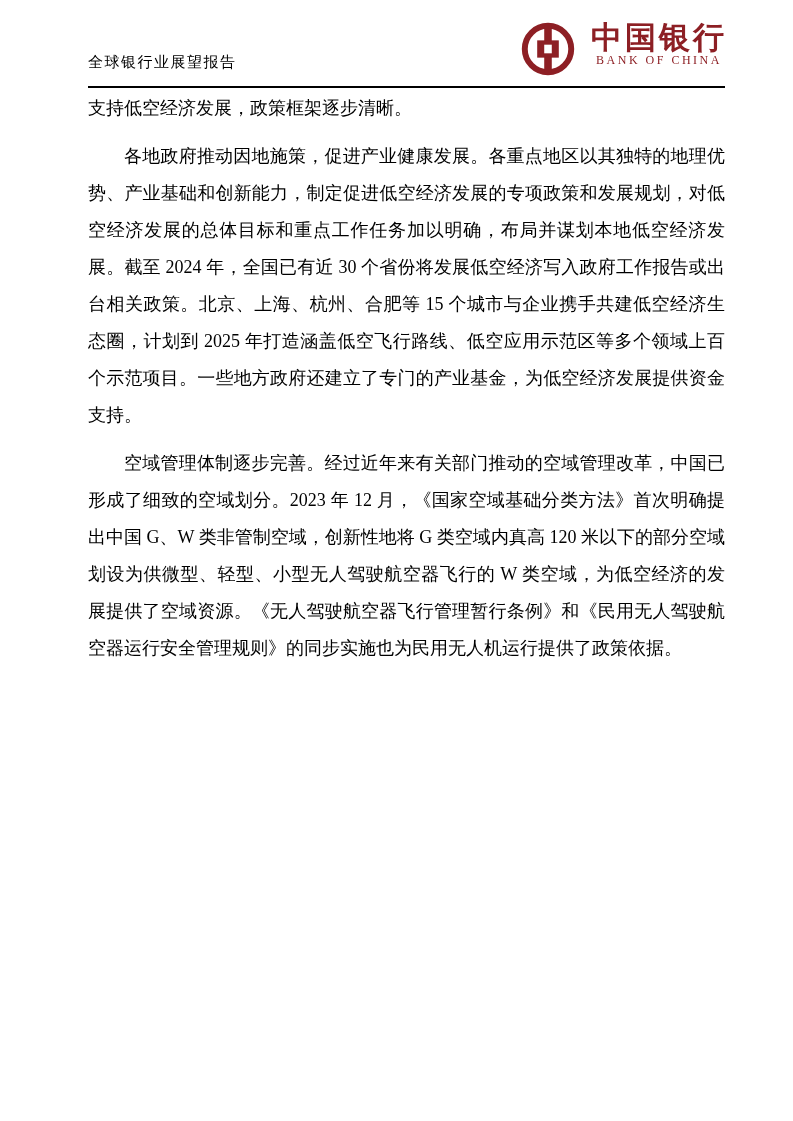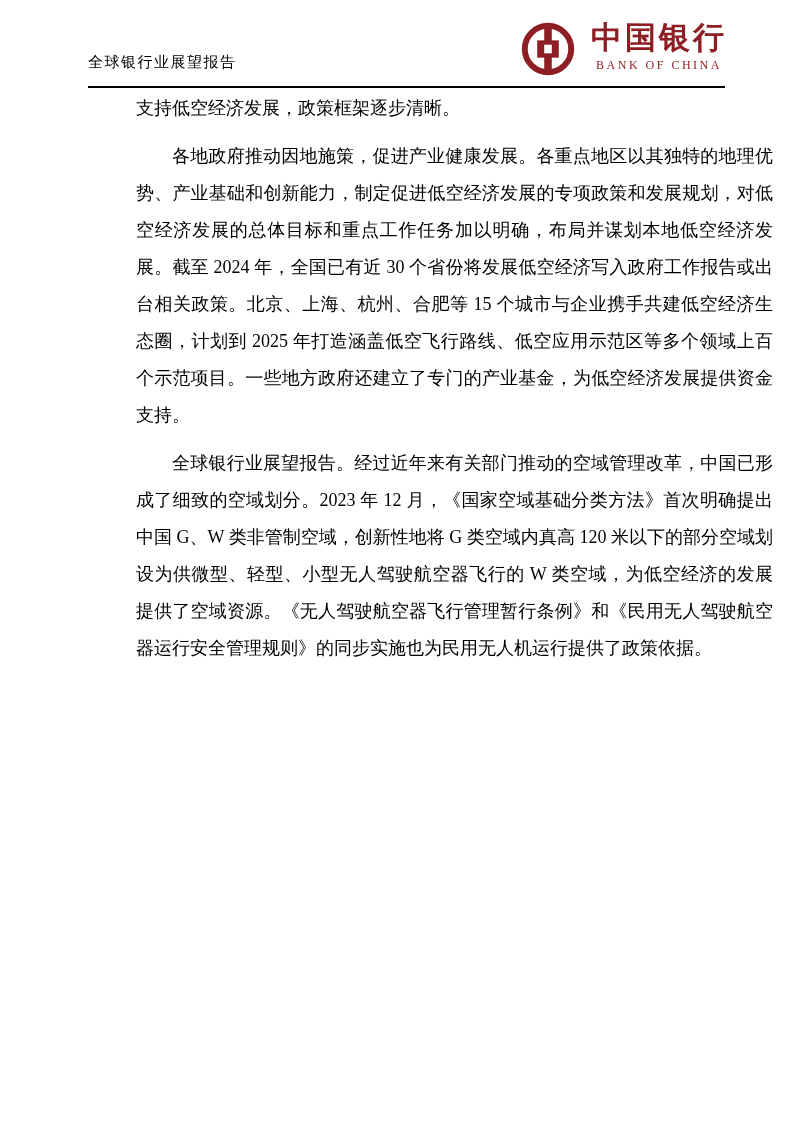--- a/index.html
+++ b/index.html
@@ -6,25 +6,25 @@
   body{background:#ffffff;font-family:"Liberation Serif","DejaVu Serif",serif;}
   .page{position:relative;width:793px;height:844px;background:#ffffff;overflow:hidden;color:#000;}
 
   
   .report-title{position:absolute;left:88px;top:53px;font-size:15px;letter-spacing:1.5px;color:#000;}
   .header-rule{position:absolute;left:88px;top:86px;width:637px;border-top:2px solid #000;height:0;}
   .logo{position:absolute;top:22px;right:66px;display:flex;gap:16px;}
   .logo-emblem{width:54px;height:54px;flex:0 0 auto;}
   .logo-text{display:flex;flex-direction:column;align-items:center;color:#8d1f24;}
   .logo-cn{font-size:31px;font-weight:bold;letter-spacing:3px;line-height:1;white-space:nowrap;}
-  .logo-en{font-size:12px;letter-spacing:2.5px;margin-top:5px;white-space:nowrap;}
+  .logo-en{font-size:12px;letter-spacing:2.5px;white-space:nowrap;}
 
   
   .content{position:absolute;left:88px;top:90px;width:637px;height:960px;overflow:hidden;
-           font-size:18px;line-height:37px;text-align:justify;color:#000;margin-left:48px;}
+           font-size:18px;line-height:37px;text-align:justify;color:#000;}
   .content p{margin:0 0 11px 0;}
   p.indent{text-indent:2em;}
   .lead{font-weight:normal;}
   .section-heading{font-weight:bold;}
 
   
   .footer{position:absolute;left:88px;top:1057px;width:637px;height:24px;font-size:15px;color:#000;}
   .footer-left{position:absolute;left:0;top:0;letter-spacing:1px;margin-left:13px;}
   .footer-center{position:absolute;left:0;top:0;width:100%;text-align:right;}
   .footer-right{position:absolute;right:16px;top:0;letter-spacing:0.5px;}
@@ -58,21 +58,21 @@
 
   <div class="content">
 
     <p>支持低空经济发展，政策框架逐步清晰。</p>
 
     <p class="indent">
       <span class="lead">各地政府推动因地施策，促进产业健康发展。</span><span>各重点地区以其独特的地理优势、产业基础和创新能力，制定促进低空经济发展的专项政策和发展规划，对低空经济发展的总体目标和重点工作任务加以明确，布局并谋划本地低空经济发展。截至 2024 年，全国已有近 30 个省份将发展低空经济写入政府工作报告或出台相关政策。北京、上海、杭州、合肥等 15 个城市与企业携手共建低空经济生态圈，计划到 2025 年打造涵盖低空飞行路线、低空应用示范区等多个领域上百个示范项目。一些地方政府还建立了专门的产业基金，为低空经济发展提供资金支持。</span>
     </p>
 
     <p class="indent">
-      <span class="lead">全球银行业展望报告。</span><span>经过近年来有关部门推动的空域管理改革，中国已形成了细致的空域划分。2023 年 12 月，《国家空域基础分类方法》首次明确提出中国 G、W 类非管制空域，创新性地将 G 类空域内真高 120 米以下的部分空域划设为供微型、轻型、小型无人驾驶航空器飞行的 W 类空域，为低空经济的发展提供了空域资源。《无人驾驶航空器飞行管理暂行条例》和《民用无人驾驶航空器运行安全管理规则》的同步实施也为民用无人机运行提供了政策依据。</span>
+      <span class="lead">空域管理体制逐步完善。</span><span>经过近年来有关部门推动的空域管理改革，中国已形成了细致的空域划分。2023 年 12 月，《国家空域基础分类方法》首次明确提出中国 G、W 类非管制空域，创新性地将 G 类空域内真高 120 米以下的部分空域划设为供微型、轻型、小型无人驾驶航空器飞行的 W 类空域，为低空经济的发展提供了空域资源。《无人驾驶航空器飞行管理暂行条例》和《民用无人驾驶航空器运行安全管理规则》的同步实施也为民用无人机运行提供了政策依据。</span>
     </p>
 
 
 
 
   </div>
 
   <div class="footer">
     <span class="footer-left">中国银行研究院</span>
     <span class="footer-center">38</span>

